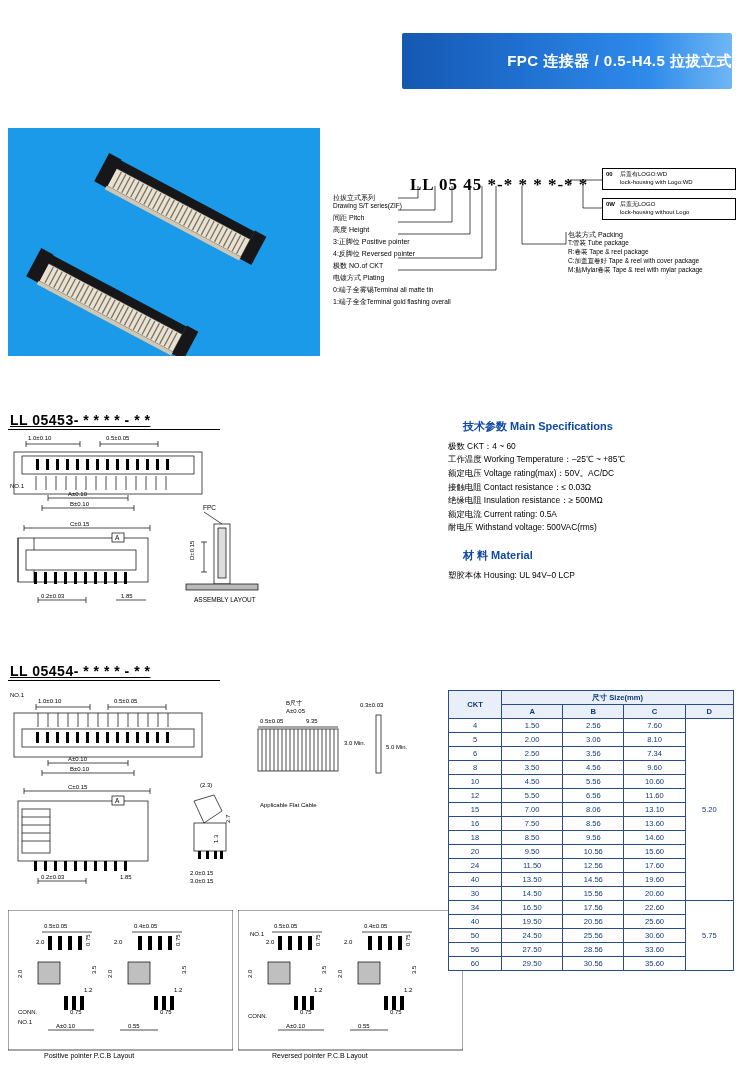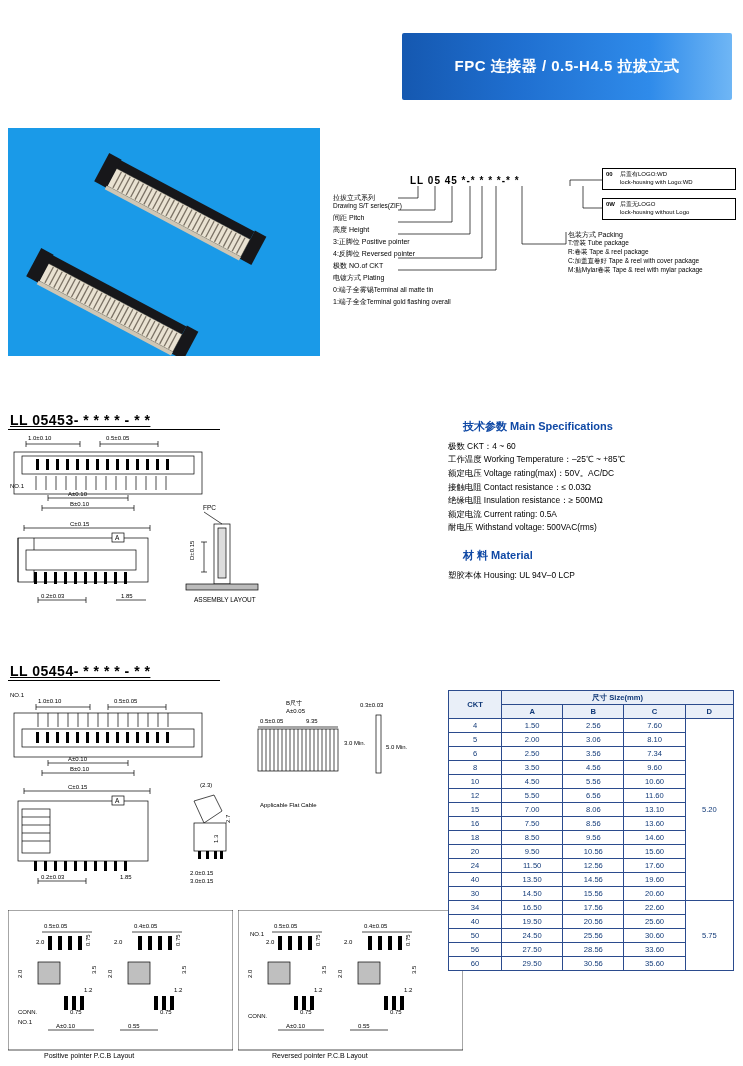--- a/index.html
+++ b/index.html
@@ -6,37 +6,37 @@
   body{
     width:743px;height:1066px;
     background:#ffffff;
     font-family:"Liberation Sans", sans-serif;
     color:#000;
     position:relative;
     overflow:hidden;
   }
   
   .header{
-    position:absolute;left:402px;top:33px;width:330px;height:67px;
+    position:absolute;left:402px;top:33px;width:330px;height:56px;
     background:linear-gradient(90deg,#1558b0 0%, #1f6fd0 35%, #2f8bea 75%, #6fb6f5 100%);
     border-radius:2px;
-    display:flex;align-items:center;justify-content:center;
+    display:flex;align-items:center;justify-content:flex-end;
   }
   .header-title{
     color:#fff;font-size:15px;letter-spacing:.5px;font-weight:bold;
   }
   
   .photo{
     position:absolute;left:8px;top:128px;width:312px;height:228px;
     background:#1a9ae8;
     overflow:hidden;
   }
   
   .pn-area{position:absolute;left:330px;top:140px;width:410px;height:225px;font-size:6.6px;}
-  .pn-code{position:absolute;left:80px;top:35px;font-size:10px;letter-spacing:1px;font-weight:bold;}
+  .pn-code{position:absolute;left:80px;top:35px;font-size:17px;letter-spacing:1px;font-weight:bold;font-family:Liberation Serif, serif;}
   .leg{position:absolute;line-height:1.35;}
   .leg .cn{font-size:7px;}
   .leg .en{font-size:6.5px;}
   .box{
     position:absolute;border:1px solid #000;padding:2px 3px;font-size:6px;line-height:1.3;background:#fff;
   }
   .box .b-code{font-weight:bold;display:inline-block;width:14px;vertical-align:top;}
   .box .b-txt{display:inline-block;vertical-align:top;}
   
   .spec{position:absolute;left:448px;top:418px;width:290px;font-size:8.4px;line-height:1.62;}

